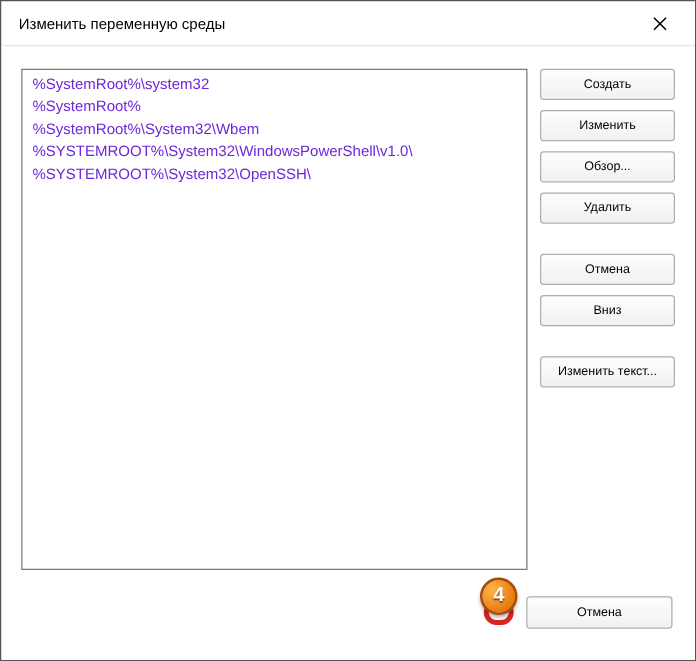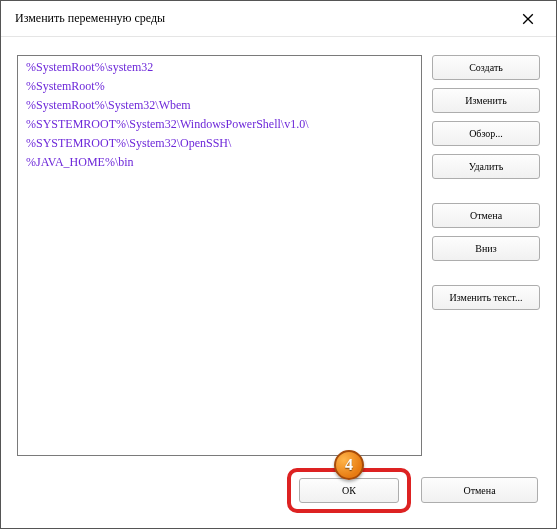--- a/index.html
+++ b/index.html
@@ -10,21 +10,20 @@
     font-size: 12px;
     background: #fff;
     overflow: hidden;
   }
   .window {
     width: 557px; height: 529px;
     border: 1px solid #555;
     background: #fff;
     display: flex;
     flex-direction: column;
-    font-family: Liberation Serif, serif;
   }
   .titlebar {
     height: 36px;
     display: flex;
     align-items: center;
     padding: 0 6px 0 14px;
     border-bottom: 1px solid #e5e5e5;
     user-select: none;
     flex: 0 0 auto;
   }
@@ -142,36 +141,34 @@
   </div>
 
   <div class="body">
     <div class="midrow">
       <div class="listbox" id="listbox">
           <div class="list-item">%SystemRoot%\system32</div>
           <div class="list-item">%SystemRoot%</div>
           <div class="list-item">%SystemRoot%\System32\Wbem</div>
           <div class="list-item">%SYSTEMROOT%\System32\WindowsPowerShell\v1.0\</div>
           <div class="list-item">%SYSTEMROOT%\System32\OpenSSH\</div>
-          <div class="list-item">%JAVA_HOME%\bin</div>
         </div>
       <div class="sidebuttons">
         <div class="btn">Создать</div>
         <div class="btn">Изменить</div>
         <div class="btn">Обзор...</div>
         <div class="btn">Удалить</div>
         <div class="spacer-sm"></div>
         <div class="btn">Отмена</div>
         <div class="btn">Вниз</div>
         <div class="spacer-md"></div>
         <div class="btn">Изменить текст...</div>
       </div>
     </div>
 
     <div class="bottomrow">
       <div class="ok-wrap">
         <div class="callout">4</div>
-        <div class="btn">ОК</div>
       </div>
       <div class="btn cancel-btn">Отмена</div>
     </div>
   </div>
 </div>
 
 </body></html>

